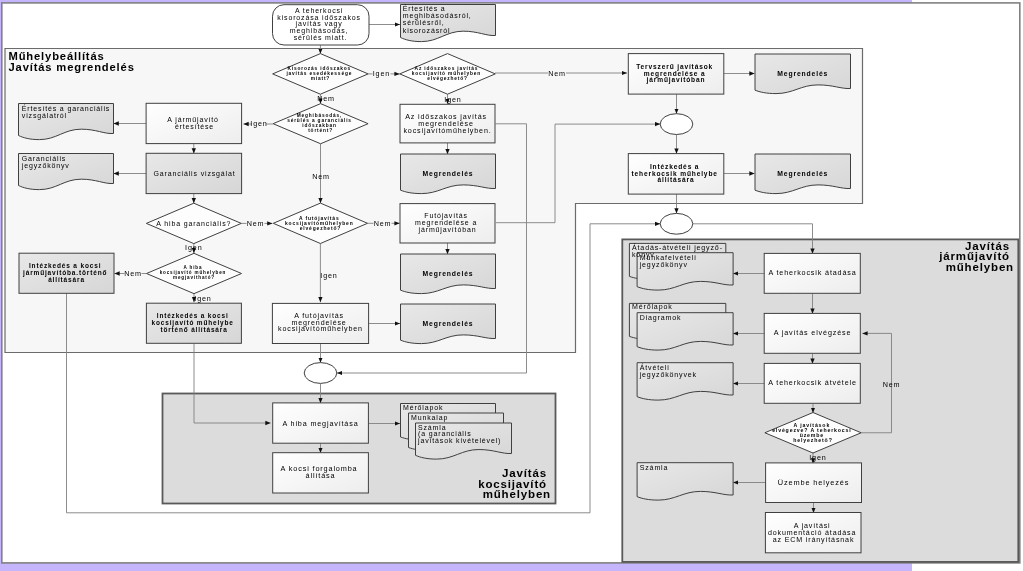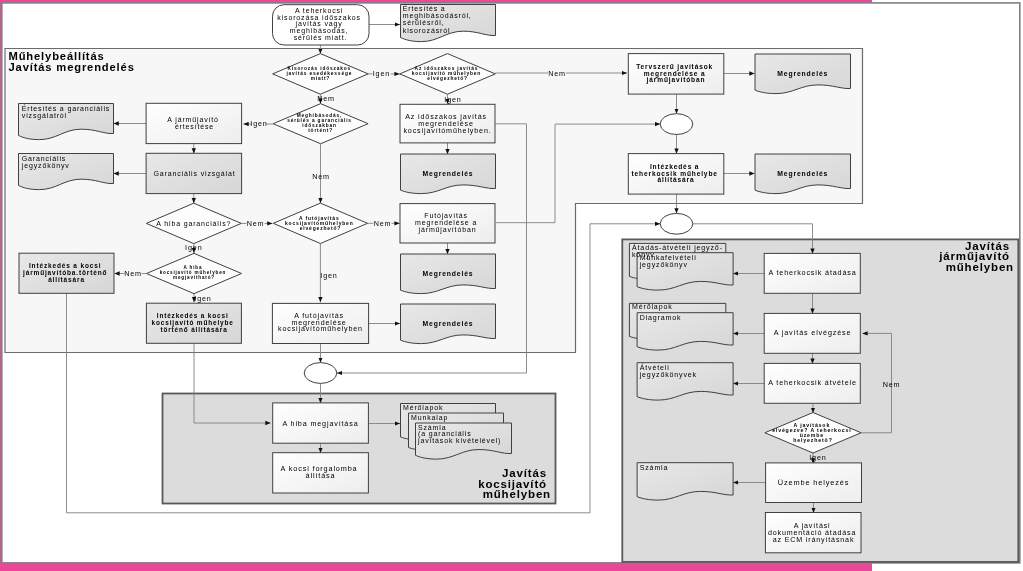--- a/index.html
+++ b/index.html
@@ -1,18 +1,18 @@
 <!DOCTYPE html>
 <html><head>
 <meta charset="utf-8">
 <title>Javítás megrendelés folyamatábra</title>
 <style>
   html,body{margin:0;padding:0;background:#ffffff;}
   body{width:1023px;height:571px;font-family:"DejaVu Sans",sans-serif;overflow:hidden;}
-  #stage{position:relative;width:872px;height:571px;background:#ec4899;}
+  #stage{position:relative;width:872px;height:571px;background:#c4b5fd;padding-left:40px;}
   svg#diagram{position:absolute;left:0;top:0;display:block;}
   .node-text{font-family:"Liberation Sans",sans-serif;fill:#000000;text-anchor:middle;letter-spacing:0.85px;}
   .doc-text{font-family:"Liberation Sans",sans-serif;fill:#000000;text-anchor:start;letter-spacing:0.85px;}
   .lane-title{font-family:"Liberation Sans",sans-serif;fill:#000000;font-weight:bold;letter-spacing:0.85px;}
   .edge-label{font-family:"Liberation Sans",sans-serif;fill:#000000;text-anchor:middle;letter-spacing:0.85px;}
   .shp{stroke:#404040;stroke-width:1;}
   .conn{stroke:#808080;stroke-width:0.9;fill:none;}
 </style>
 </head>
 <body>

